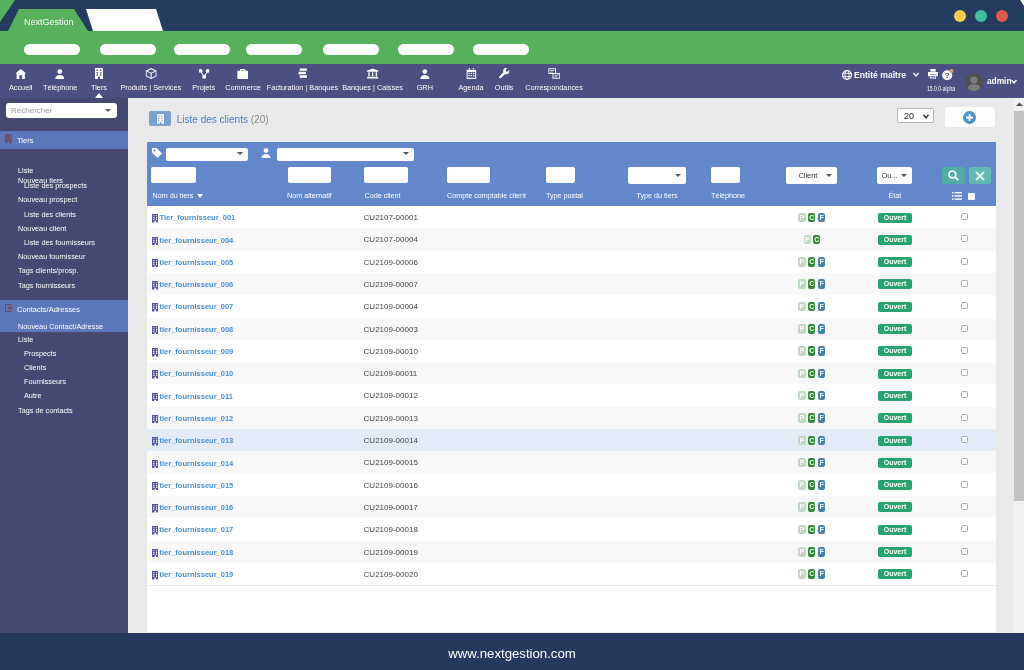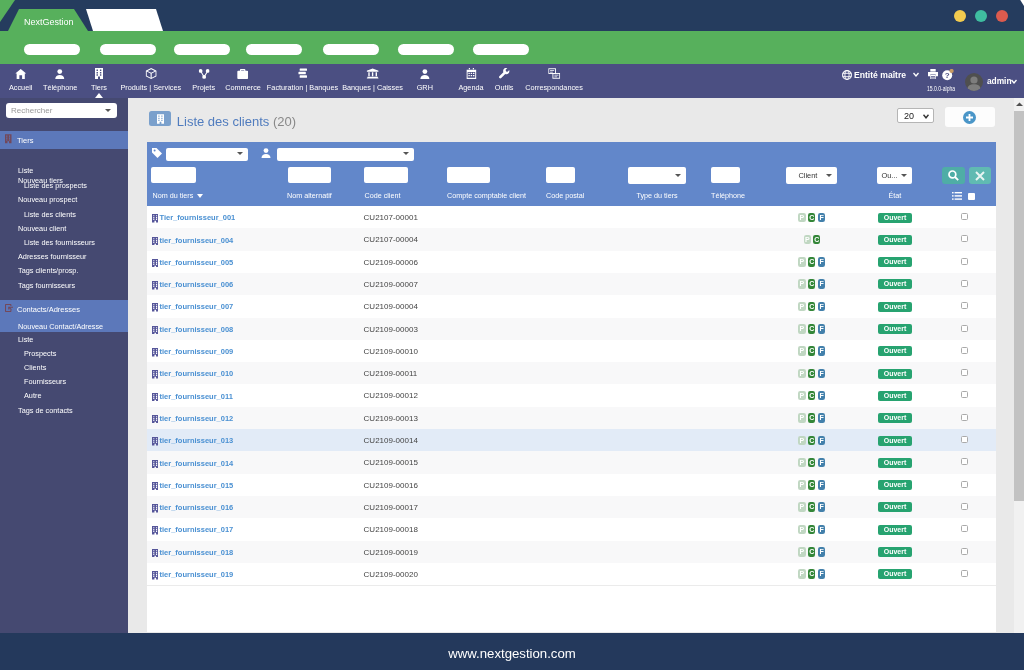--- a/index.html
+++ b/index.html
@@ -230,21 +230,21 @@
       </svg>
       <span>Tiers</span>
     </div>
 <div class="sb-item" style="left:18px; top:54.0px;margin-top:24px;">Nouveau tiers</div>
 <div class="sb-item" style="left:18px; top:67.5px;">Liste</div>
 <div class="sb-item" style="left:24px; top:82.5px;">Liste des prospects</div>
 <div class="sb-item" style="left:18px; top:96.5px;">Nouveau prospect</div>
 <div class="sb-item" style="left:24px; top:111.5px;">Liste des clients</div>
 <div class="sb-item" style="left:18px; top:125.5px;">Nouveau client</div>
 <div class="sb-item" style="left:24px; top:140.0px;">Liste des fournisseurs</div>
-<div class="sb-item" style="left:18px; top:154.0px;">Adresses fournisseur</div>
+<div class="sb-item" style="left:18px; top:154.0px;">Nouveau fournisseur</div>
 <div class="sb-item" style="left:18px; top:168.0px;">Tags clients/prosp.</div>
 <div class="sb-item" style="left:18px; top:182.5px;">Tags fournisseurs</div>
 <div class="sb-head" style="top:201.5px; height:32px;">
       <svg style="position:absolute;left:5px;top:4px;" width="8" height="8" viewBox="0 0 10 10">
         <path fill="#73485a" d="M1 0 h6 a1 1 0 0 1 1 1 v1.5 h-1.3 V1.3 H1.3 v7.4 h5.4 V7 H8 v2 a1 1 0 0 1 -1 1 H1 a1 1 0 0 1 -1 -1 V1 a1 1 0 0 1 1 -1 Z M4 3.5 h6 v1.2 H6.5 L8.5 6.5 L7.6 7.4 L5.6 5.4 V7 H4 Z"></path>
       </svg>
       <span>Contacts/Adresses</span>
     </div>
 <div class="sb-item" style="left:18px; top:223.5px;">Nouveau Contact/Adresse</div>
 <div class="sb-item" style="left:18px; top:236.5px;">Liste</div>
@@ -260,21 +260,21 @@
     <svg width="7" height="5">
       <path d="M0 4 L3.5 0.5 L7 4" fill="#505050"></path>
     </svg>
   </div>
 <div class="abs" id="panel"></div>
 <div class="abs" style="left:149px; top:111px; width:22px; height:15px; background:#7aa0cc; border-radius:2.5px;">
     <svg style="position:absolute;left:7.5px;top:2.5px;" width="7" height="10" viewBox="0 0 8 11">
       <path fill-rule="evenodd" fill="#fff" d="M0 0 H8 V11 H5 V8.6 H3 V11 H0 Z M1.5 1.6 h1.4 v1.4 H1.5 Z M4.9 1.6 h1.4 v1.4 H4.9 Z M1.5 4 h1.4 v1.4 H1.5 Z M4.9 4 h1.4 v1.4 H4.9 Z M1.5 6.3 h1.4 v1.4 H1.5 Z M4.9 6.3 h1.4 v1.4 H4.9 Z"></path>
     </svg>
   </div>
-<div class="abs" style="left:176.8px; top:113.5px; font-size:13px; color:#507cbe;">Liste des clients <span style="color:#888;">(20)</span></div>
+<div class="abs" style="left:176.8px; top:113.5px; font-size:10px; color:#507cbe;">Liste des clients <span style="color:#888;">(20)</span></div>
 <div class="abs" style="left:897px; top:108px; width:37px; height:15px; background:#fff; border:1px solid #b5b5b5; border-radius:2px;">
     <span style="position:absolute; left:6px; top:2px; font-size:9px; color:#222;">20</span>
     <svg style="position:absolute; right:4.5px; top:5px;" width="6" height="5">
       <path d="M0.5 0.8 L3 3.8 L5.5 0.8" stroke="#333" stroke-width="1.4" fill="none"></path>
     </svg>
   </div>
 <div class="abs" style="left:945px; top:107px; width:50px; height:20px; background:#fdfdfd; border-radius:3px;">
     <svg style="position:absolute; left:18px; top:3.5px;" width="13" height="13" viewBox="0 0 13 13">
       <circle cx="6.5" cy="6.5" r="6.5" fill="#4a96c8"></circle>
       <path d="M6.5 3 V10 M3 6.5 H10" stroke="#fff" stroke-width="1.8"></path>
@@ -324,21 +324,21 @@
   </div>
 <div class="abs" style="left:969px; top:166.5px; width:21.5px; height:17.5px; background:#60bab2; border-radius:3px;">
     <svg style="position:absolute;left:5.8px;top:4px;" width="10" height="10" viewBox="0 0 10 10">
       <path d="M1 1 L9 9 M9 1 L1 9" stroke="#e8f5f3" stroke-width="2"></path>
     </svg>
   </div>
 <div class="flabel" style="left:152.5px; top:190.5px;">Nom du tiers <span style="display:inline-block; width:0; height:0; border-left:3.5px solid transparent; border-right:3.5px solid transparent; border-top:4px solid #fff; margin-left:2px;"></span></div>
 <div class="flabel" style="left:287px; top:190.5px;">Nom alternatif</div>
 <div class="flabel" style="left:364.5px; top:190.5px;">Code client</div>
 <div class="flabel" style="left:447px; top:190.5px;">Compte comptable client</div>
-<div class="flabel" style="left:546px; top:190.5px;">Code postal</div>
+<div class="flabel" style="left:546px; top:190.5px;">Type postal</div>
 <div class="flabel" style="left:636.5px; top:190.5px;">Type du tiers</div>
 <div class="flabel" style="left:711px; top:190.5px;">Téléphone</div>
 <div class="flabel" style="left:888.5px; top:190.5px;">État</div>
 <div class="abs" style="left:952px; top:191.5px;">
     <svg width="10" height="8" viewBox="0 0 10 8">
       <g fill="#fff">
         <rect x="0" y="0" width="1.6" height="1.4"></rect>
         <rect x="2.6" y="0" width="7.4" height="1.4"></rect>
         <rect x="0" y="3.2" width="1.6" height="1.4"></rect>
         <rect x="2.6" y="3.2" width="7.4" height="1.4"></rect>

